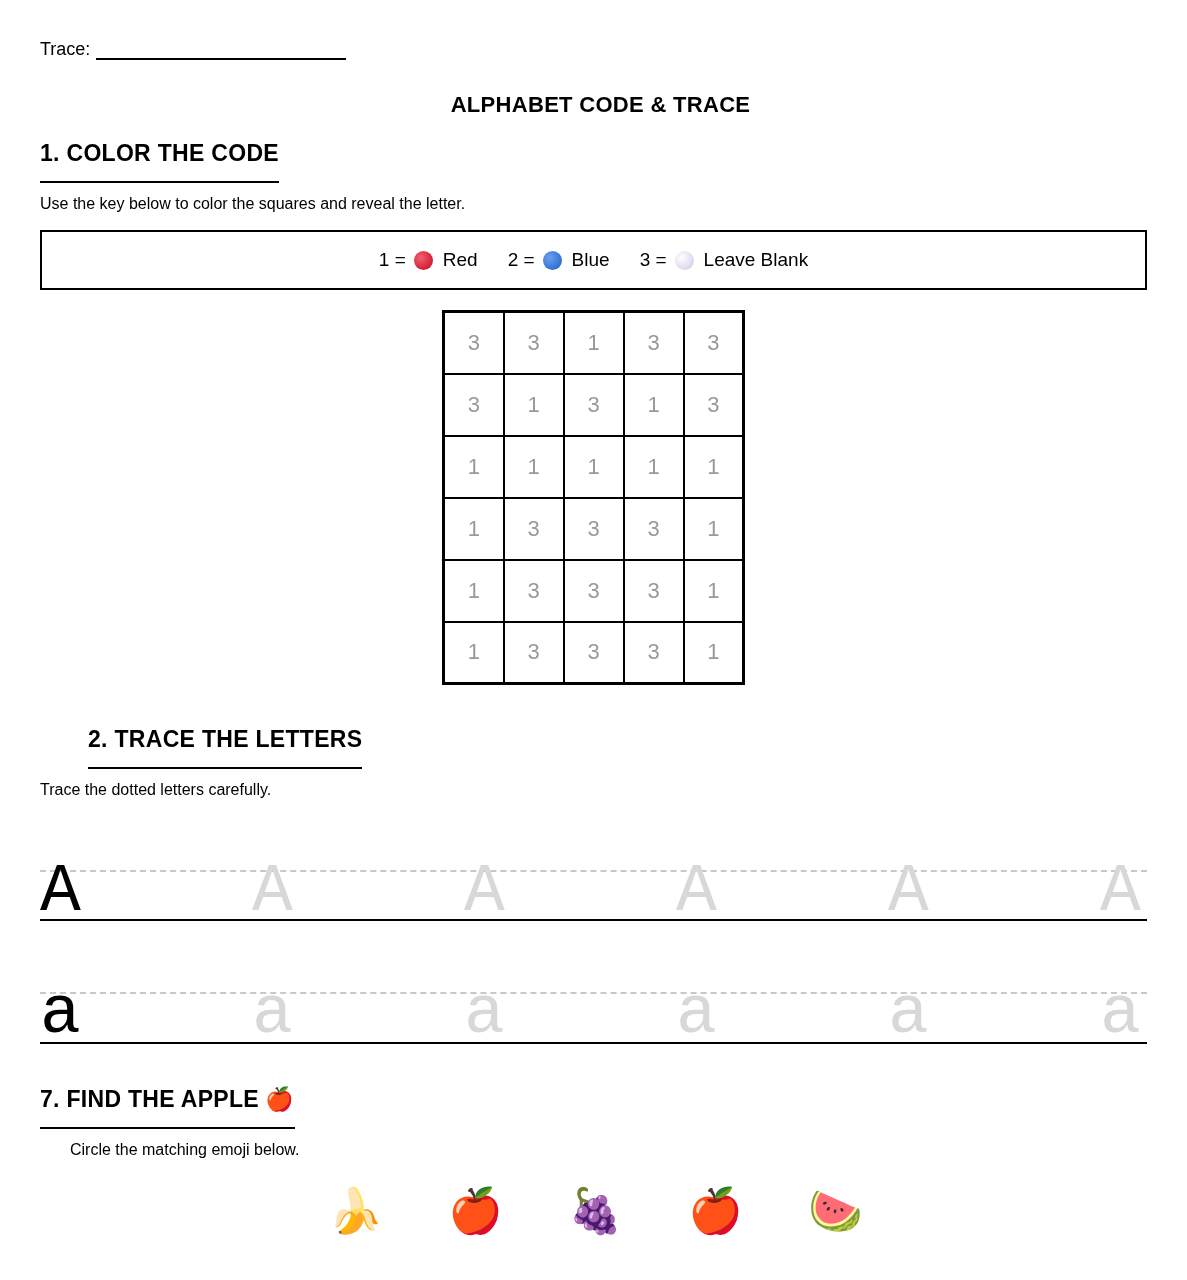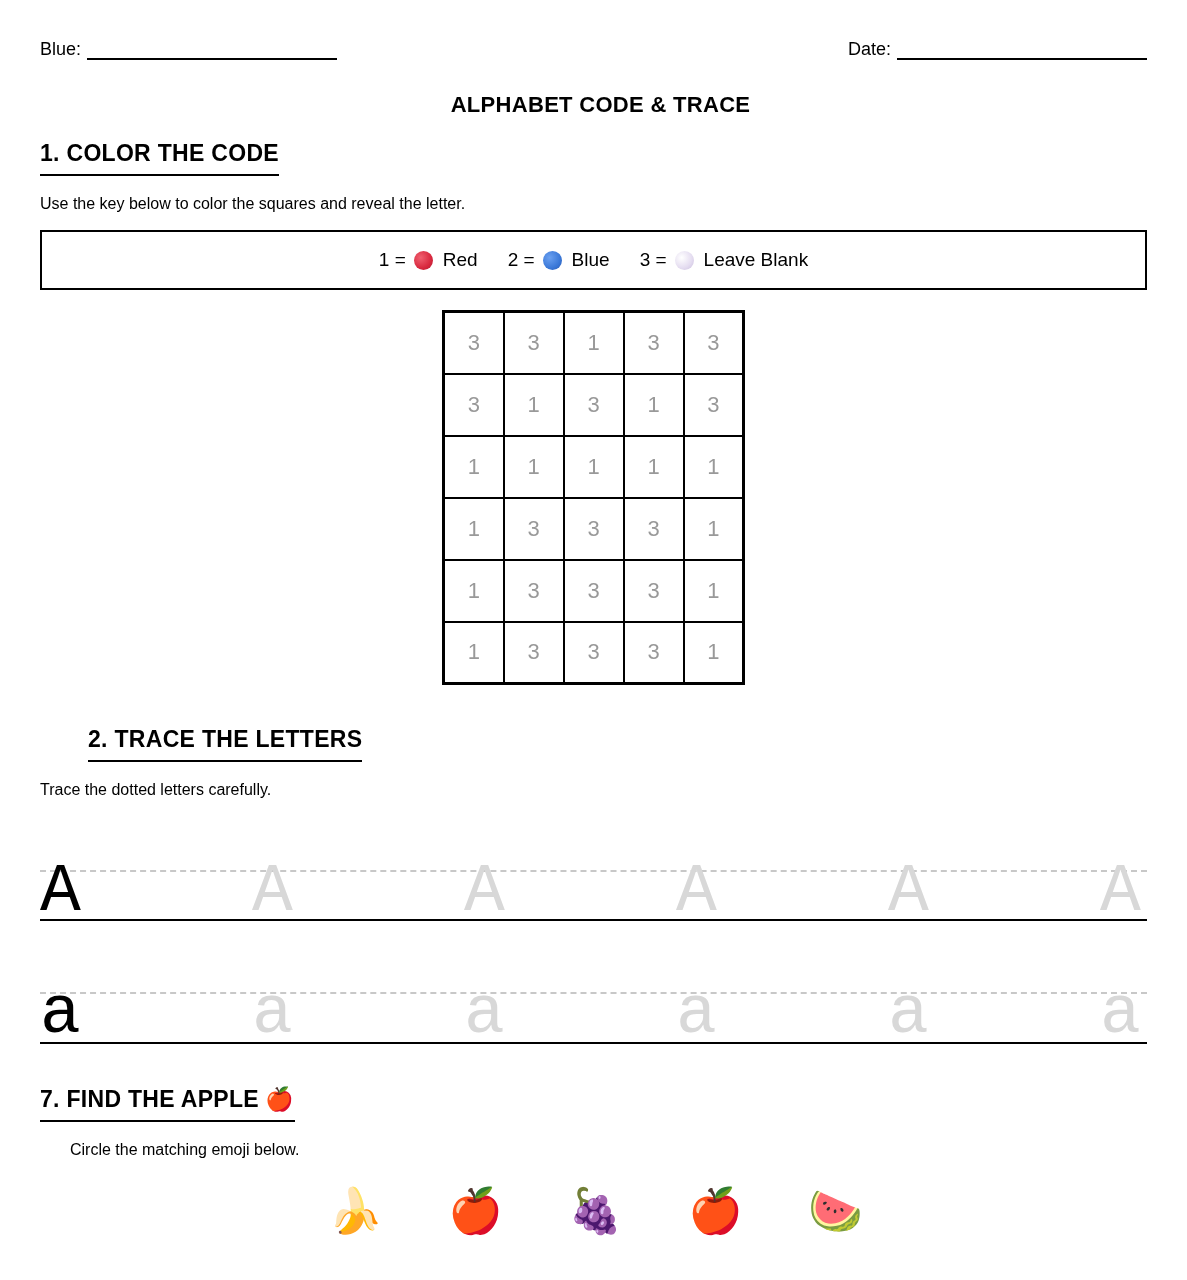--- a/index.html
+++ b/index.html
@@ -25,21 +25,21 @@
   .field-date .line { width: 250px; }
 
   .title {
     position: absolute; top: 92px; left: 7px; width: 1107px; text-align: center;
     font-weight: bold; font-size: 22px; letter-spacing: 0.3px;
   }
 
   .section-heading {
     position: absolute; left: 0;
     font-weight: bold; font-size: 23px; letter-spacing: 0.3px;
-    padding-bottom: 8px;
+    padding-bottom: 15px;
     border-bottom: 2.5px solid #000;
     line-height: 26px;
     display: inline-block;
   }
   .instructions { position: absolute; left: 0; font-size: 16px; text-align: center; }
 
   
   .key-box {
     position: absolute; top: 230px; left: 0; width: 1107px; height: 60px;
     border: 2px solid #000;
@@ -96,25 +96,21 @@
   }
   .emoji { display: inline-block; width: 50px; text-align: center; line-height: 56px; }
 </style>
 </head>
 <body>
 
 <div class="page">
 
   <div class="header-row">
     <div class="field field-name">
-      <span class="label">Blue:</span>
-      <span class="line"></span>
-    </div>
-    <div class="field field-date">
-      <span class="label">Date:</span>
+      <span class="label">Trace:</span>
       <span class="line"></span>
     </div>
   </div>
 
   <div class="title">ALPHABET CODE &amp; TRACE</div>
 
   <div class="section-heading" style="top:140px;">1. COLOR THE CODE</div>
   <div class="instructions" style="top:195px;">Use the key below to color the squares and reveal the letter.</div>
 
   <div class="key-box">

